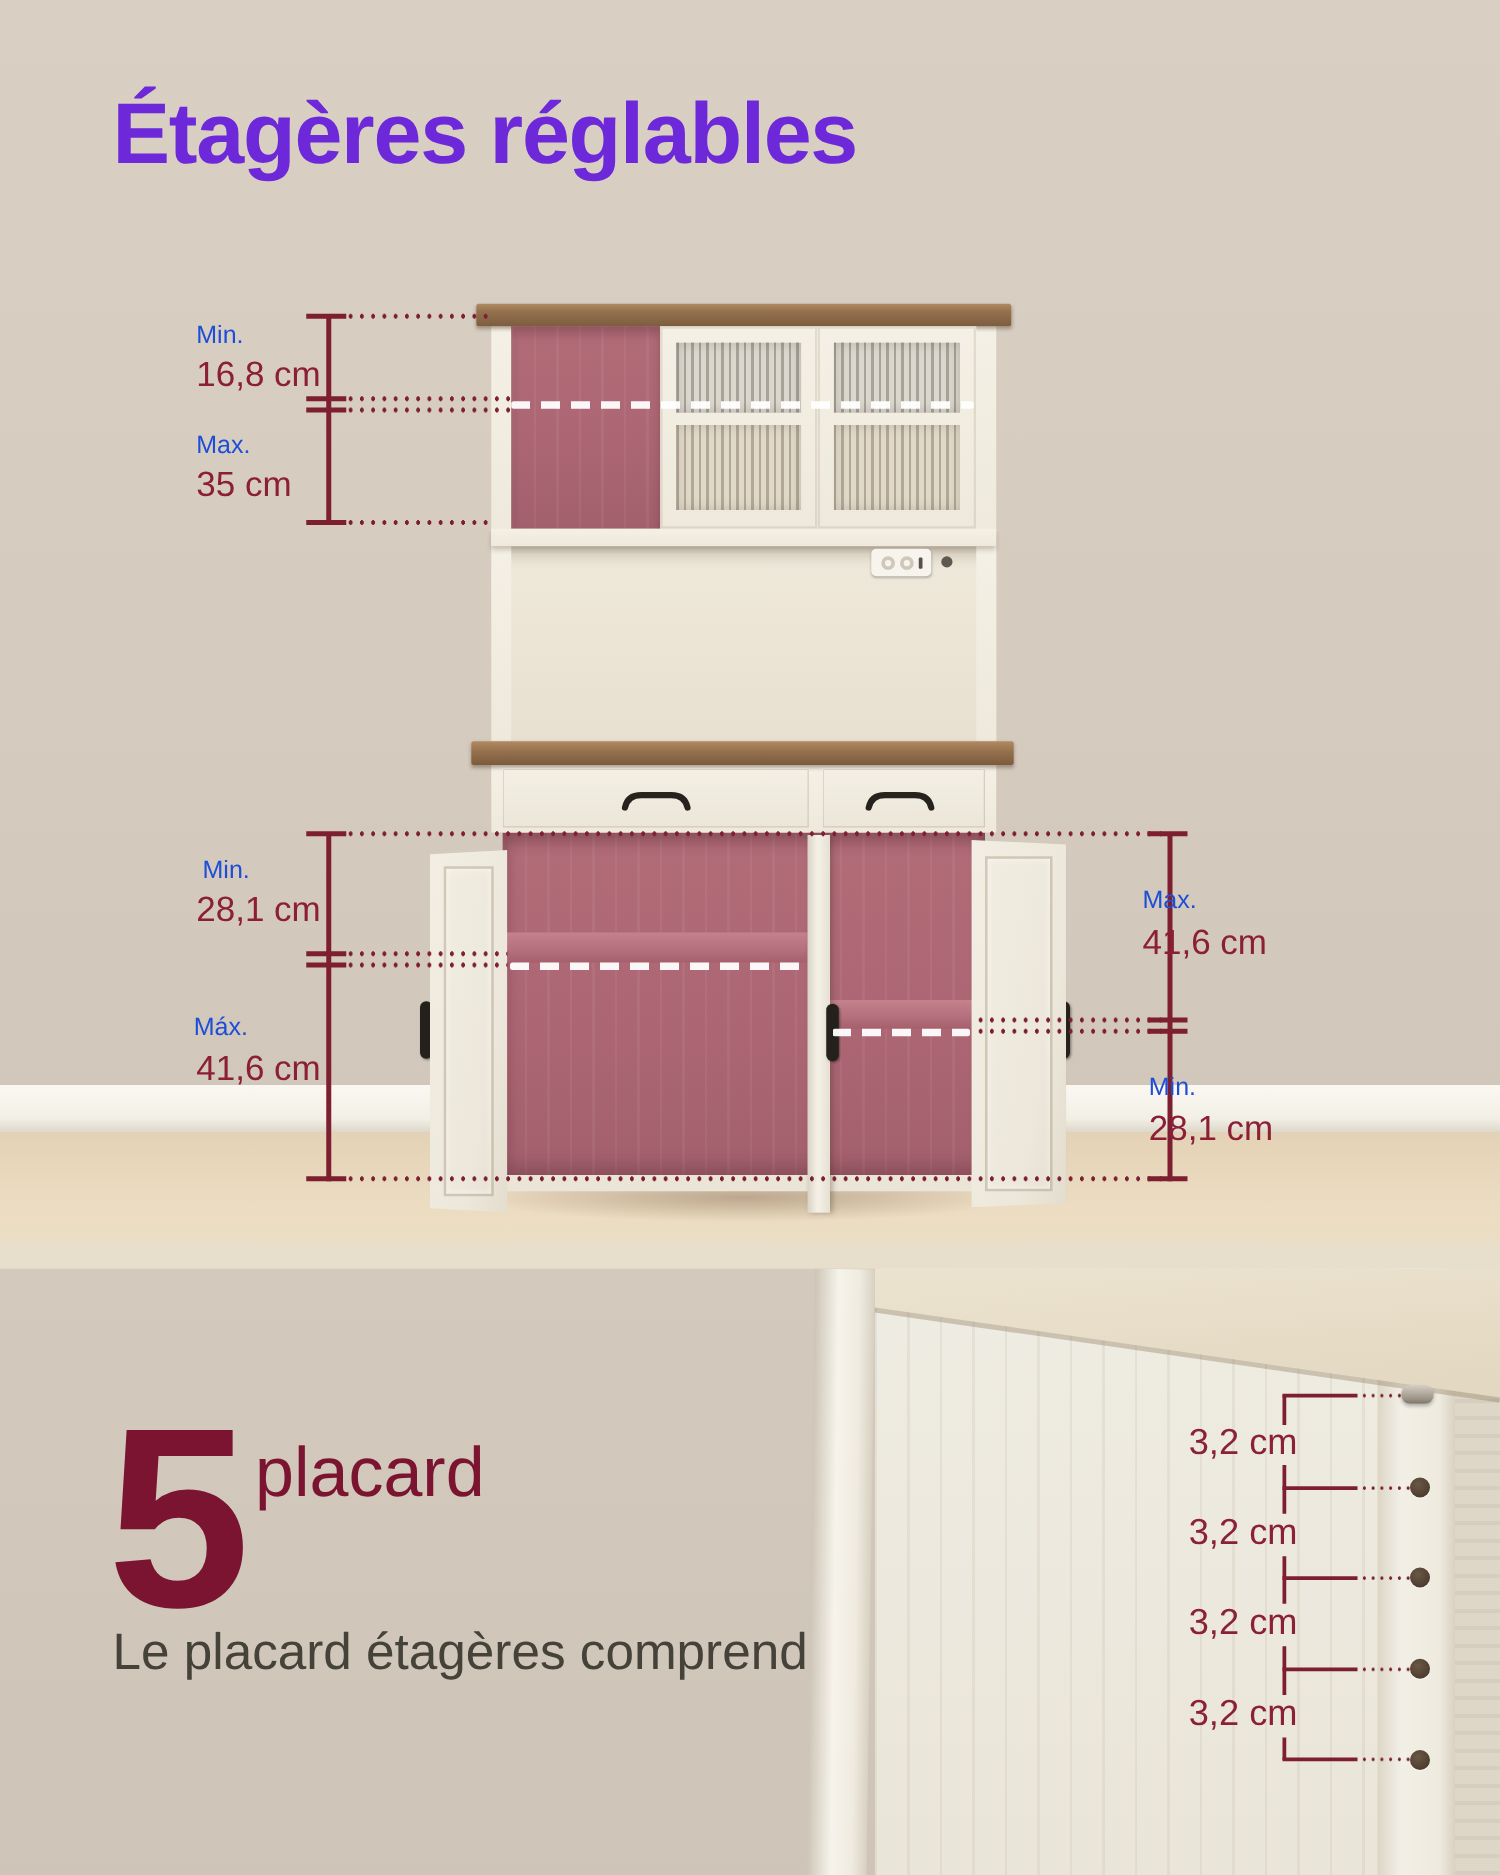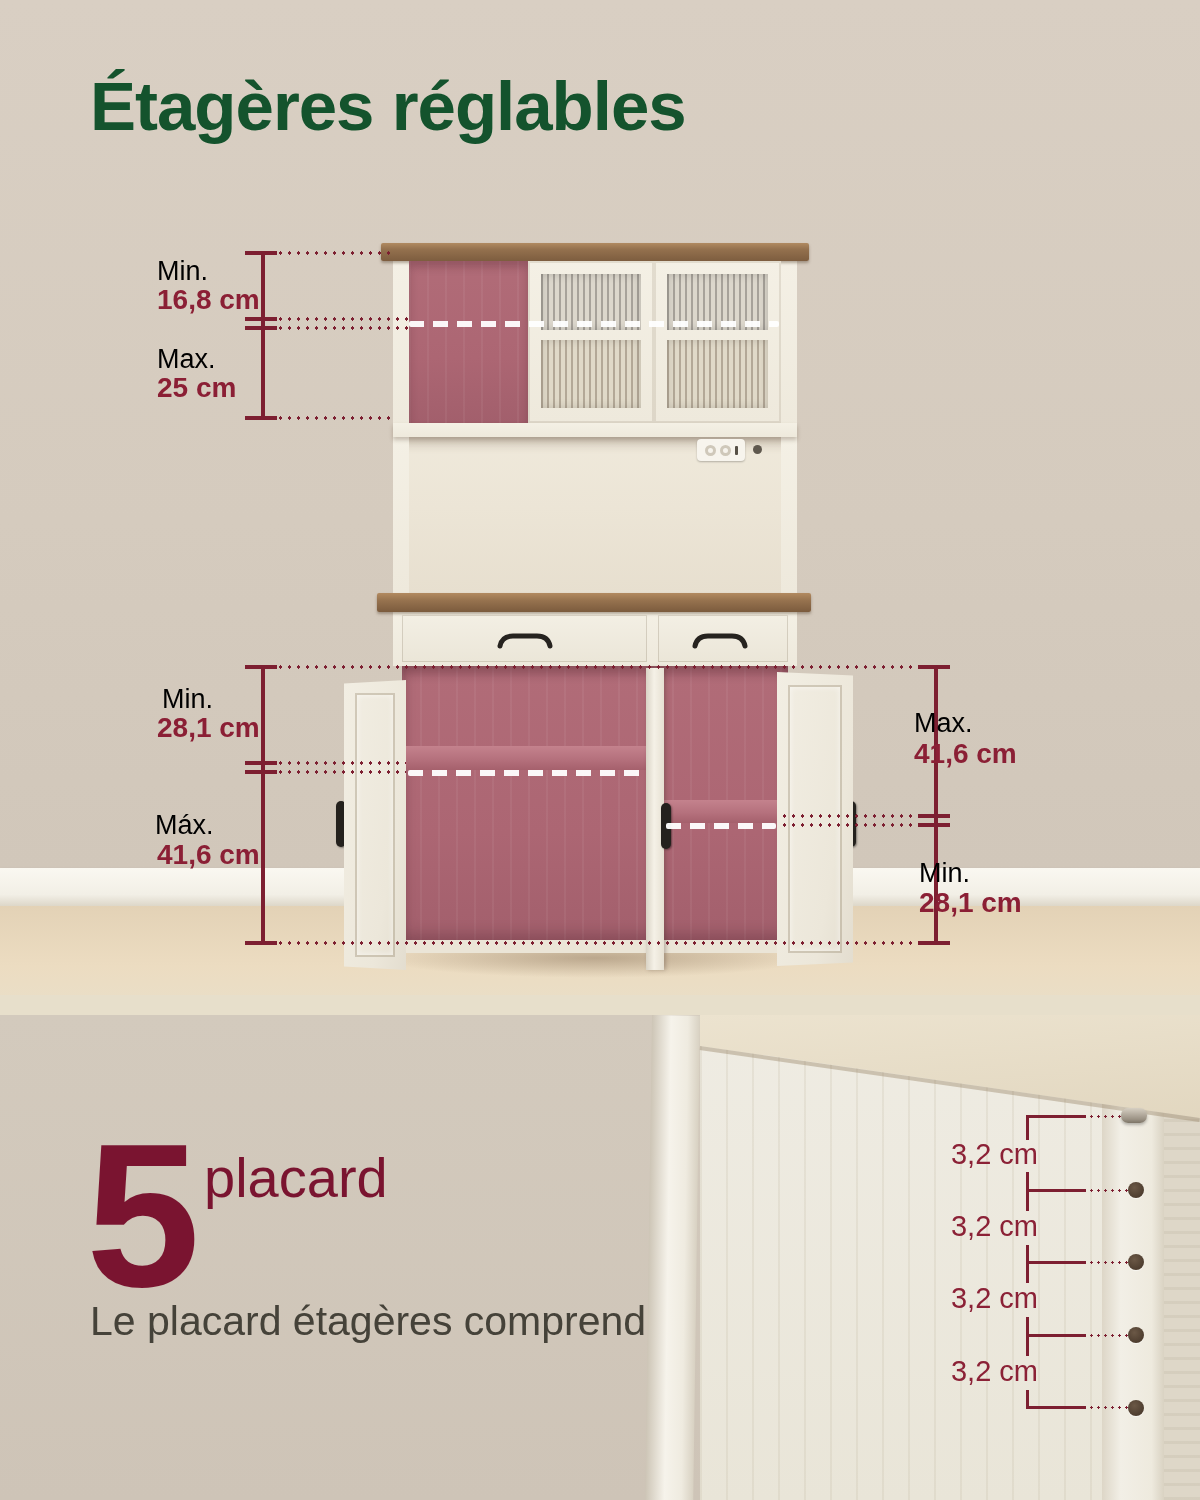--- a/index.html
+++ b/index.html
@@ -11,24 +11,24 @@
   .wall{left:0;top:0;width:1200px;height:868px;
         background:linear-gradient(180deg,#d9cfc3 0%,#d5cbbe 60%,#d1c7ba 100%);}
   .baseboard{left:0;top:868px;width:1200px;height:38px;
         background:linear-gradient(180deg,#faf8f1 0%,#f2efe6 70%,#ddd7c9 100%);
         box-shadow:0 3px 4px rgba(120,105,85,.35);}
   .floor{left:0;top:906px;width:1200px;height:109px;
         background:linear-gradient(180deg,#e3d2b6 0%,#ecdcc1 55%,#e9dfc9 100%);}
   .floorband{left:0;top:995px;width:1200px;height:20px;background:#e7dfcb;}
 
   
-  .title{font-size:69px;font-weight:600;color:#14532d;letter-spacing:-1px;line-height:1;}
+  .title{font-size:69px;font-weight:600;color:#6d28d9;letter-spacing:-1px;line-height:1;}
   .subtitle{font-size:35px;font-weight:400;color:#4c4a44;line-height:1;}
-  .mlabel{font-size:27px;color:#000000;line-height:1;z-index:46;}
-  .mvalue{font-size:28px;font-weight:700;color:#8b1f35;line-height:1;z-index:46;}
+  .mlabel{font-size:20px;color:#1d4ed8;line-height:1;z-index:46;}
+  .mvalue{font-size:28px;font-weight:400;color:#8b1f35;line-height:1;z-index:46;}
 
   
   .white{background:linear-gradient(180deg,#f4f0e5,#eee9dc);}
   .wood{background:linear-gradient(180deg,#b08a61 0%,#94714e 35%,#7d5d3f 100%);border-radius:2px;}
   .pinkpanel{background:
      repeating-linear-gradient(90deg,rgba(255,255,255,.05) 0 2px,rgba(0,0,0,0) 2px 18px),
      linear-gradient(180deg,#b16c78 0%,#ac6673 60%,#a25f6c 100%);}
   .paneU{background:repeating-linear-gradient(90deg,#a7a29a 0 2px,#dcd7cc 2px 6px);
          box-shadow:inset 0 0 10px rgba(0,0,0,.18);}
   .paneL{background:repeating-linear-gradient(90deg,#b3a897 0 2px,#e0d9c8 2px 6px);
@@ -186,21 +186,21 @@
   <div class="htick" style="left:245px;top:317px;"></div>
   <div class="htick" style="left:245px;top:326px;"></div>
   <div class="htick" style="left:245px;top:416px;"></div>
   <div class="dots" style="left:276px;top:251px;width:117px;"></div>
   <div class="dots" style="left:276px;top:317px;width:133px;"></div>
   <div class="dots" style="left:276px;top:326px;width:133px;"></div>
   <div class="dots" style="left:276px;top:416px;width:119px;"></div>
   <div class="abs mlabel" style="left:157px;top:258px;">Min.</div>
   <div class="abs mvalue" style="left:157px;top:286px;">16,8 cm</div>
   <div class="abs mlabel" style="left:157px;top:346px;">Max.</div>
-  <div class="abs mvalue" style="left:157px;top:374px;">25 cm</div>
+  <div class="abs mvalue" style="left:157px;top:374px;">35 cm</div>
 
   <div class="dots" style="left:276px;top:665px;width:658px;"></div>
   <div class="dots" style="left:276px;top:941px;width:658px;"></div>
 
   <div class="vline" style="left:261px;top:667px;height:278px;"></div>
   <div class="htick" style="left:245px;top:665px;"></div>
   <div class="htick" style="left:245px;top:761px;"></div>
   <div class="htick" style="left:245px;top:770px;"></div>
   <div class="htick" style="left:245px;top:941px;"></div>
   <div class="dots" style="left:276px;top:761px;width:130px;"></div>

